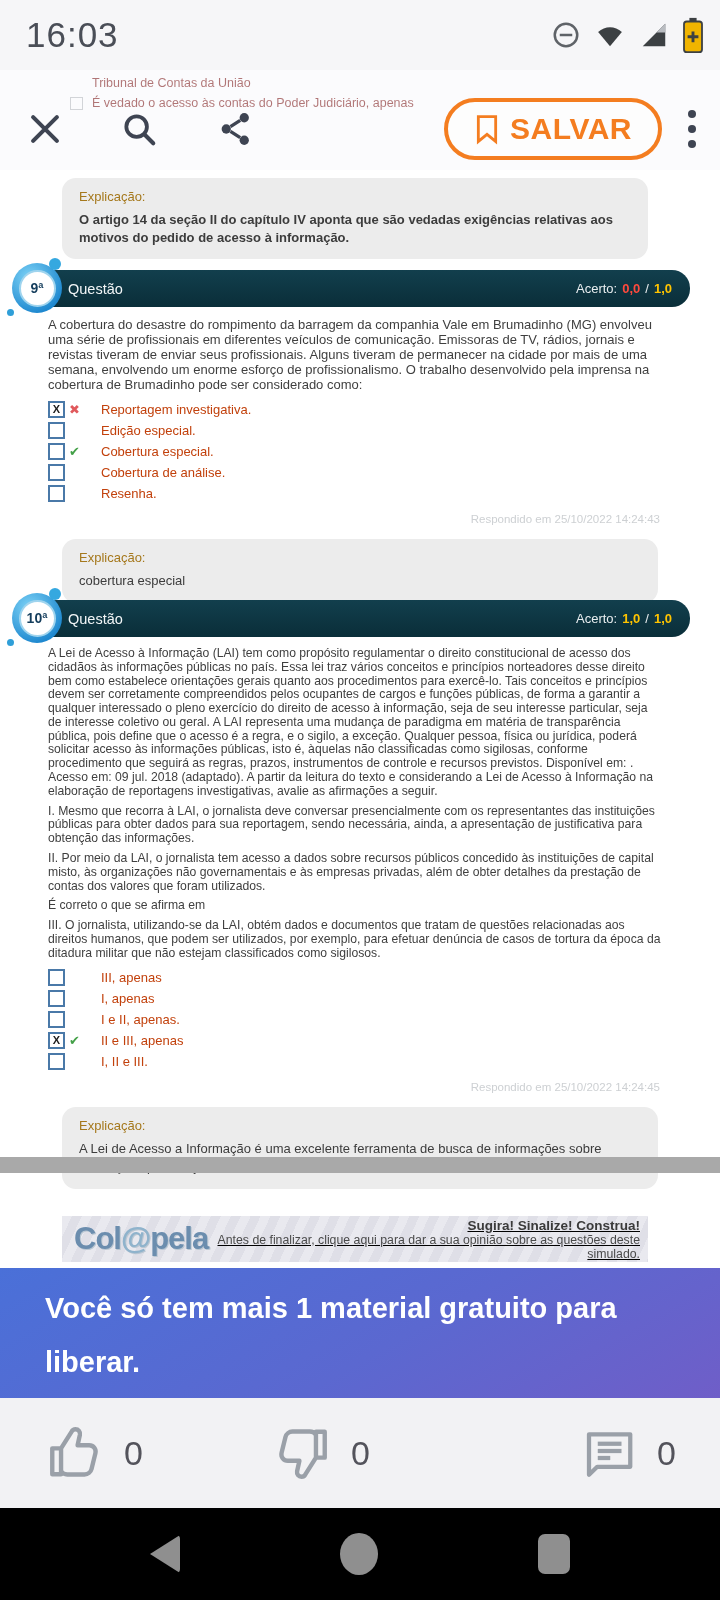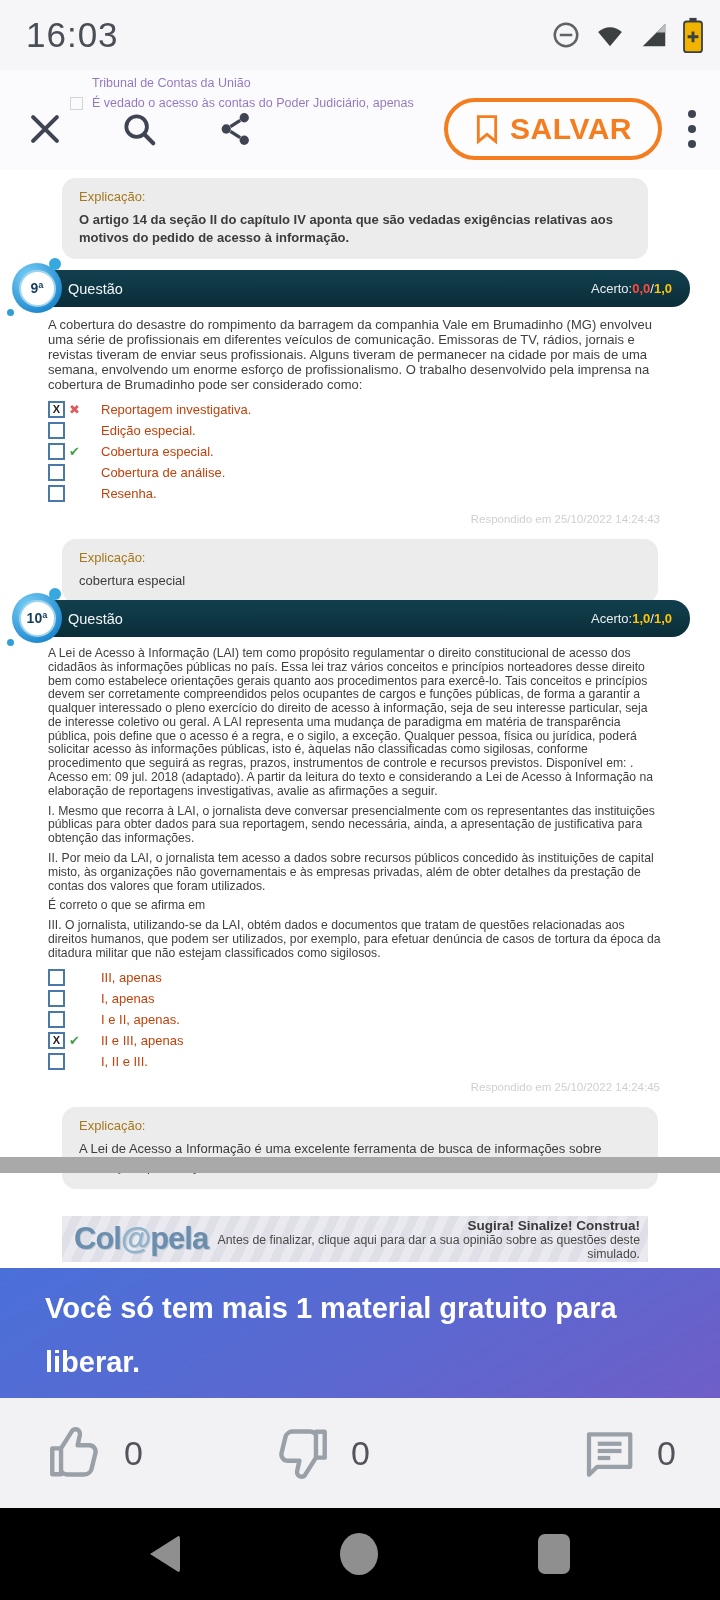--- a/index.html
+++ b/index.html
@@ -7,21 +7,21 @@
     width:720px;height:1600px;position:relative;overflow:hidden;
     font-family:"Liberation Sans",sans-serif;background:#ffffff;
   }
   
   .status-bar{position:absolute;top:0;left:0;width:720px;height:70px;background:#f6f6f8;
     display:flex;align-items:center;}
   .status-time{font-size:35px;color:#4a4e57;margin-left:26px;letter-spacing:1px;}
   .status-icons{margin-left:auto;display:flex;align-items:center;gap:13px;margin-right:16px;}
   
   .dim-zone{position:absolute;top:70px;left:0;width:720px;height:100px;background:#fbfbfd;}
-  .ghost{position:absolute;color:#4c1d95;font-size:12.5px;opacity:.6;white-space:nowrap;}
+  .ghost{position:absolute;color:#7f1d1d;font-size:12.5px;opacity:.6;white-space:nowrap;}
   .ghost1{top:6px;left:92px;}
   .ghost2{top:26px;left:92px;}
   .ghost-box{position:absolute;top:27px;left:70px;width:11px;height:11px;border:1px solid #d2d4d8;}
   
   .app-toolbar{position:absolute;top:92px;left:0;width:720px;height:74px;display:flex;align-items:center;}
   .tb-btn{display:flex;align-items:center;justify-content:center;background:none;border:none;padding:0;cursor:pointer;}
   .tb-close{margin-left:26px;}
   .tb-search{margin-left:56px;}
   .tb-share{margin-left:60px;}
   .save-pill{margin-left:auto;height:62px;border:4px solid #f47d20;border-radius:36px;
@@ -43,21 +43,21 @@
     background:linear-gradient(#123f4d,#0a2e39);border-radius:4px 18px 18px 4px;
     display:flex;align-items:center;}
   .q-badge{position:absolute;left:-28px;top:-7px;width:50px;height:50px;border-radius:50%;
     background:radial-gradient(circle at 35% 30%,#7fd4f7,#1e88cf 75%);
     display:flex;align-items:center;justify-content:center;z-index:2;}
   .q-badge::before{content:"";position:absolute;top:-5px;right:1px;width:12px;height:12px;border-radius:50%;background:#35a8e0;}
   .q-badge::after{content:"";position:absolute;bottom:-3px;left:-5px;width:7px;height:7px;border-radius:50%;background:#2f9fd8;}
   .q-badge-inner{width:33px;height:33px;border-radius:50%;background:#fff;border:2px solid #9fd4ee;
     display:flex;align-items:center;justify-content:center;font-size:14px;font-weight:bold;color:#143d5c;}
   .q-title{color:#f2f6f7;font-size:14.5px;margin-left:28px;}
-  .q-score{margin-left:auto;margin-right:18px;font-size:13px;color:#e9eef0;display:flex;align-items:flex-start;}
+  .q-score{margin-left:auto;margin-right:18px;font-size:13px;color:#e9eef0;display:flex;gap:5px;align-items:flex-start;}
   .q-score b{font-weight:bold;}
   .score-bad{color:#ff4a3d;}
   .score-good{color:#ffc400;}
   .score-total{color:#ffc400;font-weight:bold;}
   .q-body{padding:10px 56px 0 48px;}
   .q-text{font-size:13px;color:#3f3f3f;line-height:1.16;}
   #q10 .q-text p{margin:0 0 6px 0;font-size:12.2px;line-height:1.13;}
   .options{margin-top:7px;}
   .option{display:flex;align-items:center;height:21px;}
   .checkbox{width:13px;height:13px;border:2px solid #4a79a8;background:#fff;flex:0 0 auto;
@@ -70,21 +70,21 @@
   .q-expl{margin:14px 6px 0 14px;}
   
   .gray-divider{position:absolute;top:1157px;left:0;width:720px;height:16px;background:#a9a9a9;}
   
   .colabore{position:absolute;top:1216px;left:62px;width:586px;height:46px;
     background:repeating-linear-gradient(115deg,#e9e9ef 0 9px,#dfdfe7 9px 18px);
     display:flex;align-items:center;cursor:pointer;}
   .colabore-logo{font-size:31px;font-weight:bold;margin-left:12px;letter-spacing:-1px;
     color:#6b8dae;text-shadow:1px 1px 0 #b9c6d2;white-space:nowrap;}
   .colabore-logo .at{color:#8fb3cc;}
-  .colabore-right{margin-left:auto;margin-right:8px;text-align:right;}
+  .colabore-right{margin-left:auto;margin-right:8px;text-align:right;text-decoration:underline;}
   .colabore-head{font-size:13.5px;font-weight:bold;color:#3a3a3a;}
   .colabore-sub{font-size:12.3px;color:#4a4a4a;margin-top:0;}
   
   .paywall{position:absolute;top:1268px;left:0;width:720px;height:130px;
     background:linear-gradient(150deg,#4a70d8 0%,#5b68d0 55%,#6f5ec8 100%);}
   .paywall-msg{color:#ffffff;font-size:29px;font-weight:bold;line-height:1.85;
     padding:14px 60px 0 45px;}
   
   .feedback-bar{position:absolute;top:1398px;left:0;width:720px;height:110px;background:#f2f2f4;
     display:flex;align-items:center;padding:0 44px;box-sizing:border-box;}

